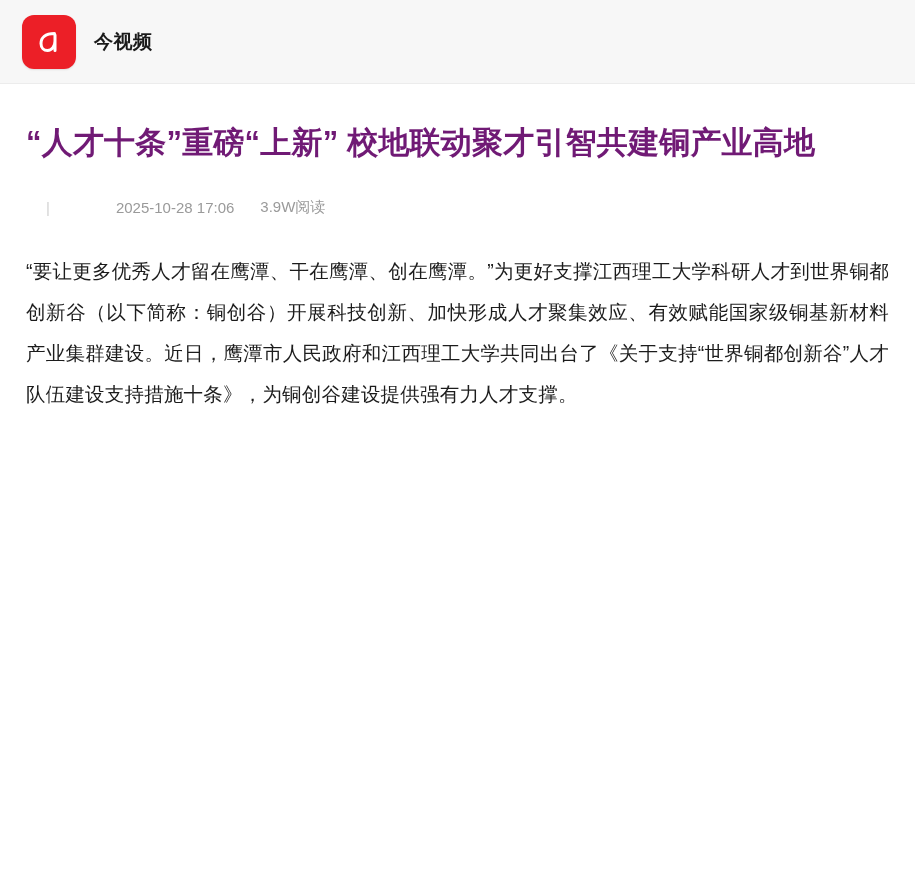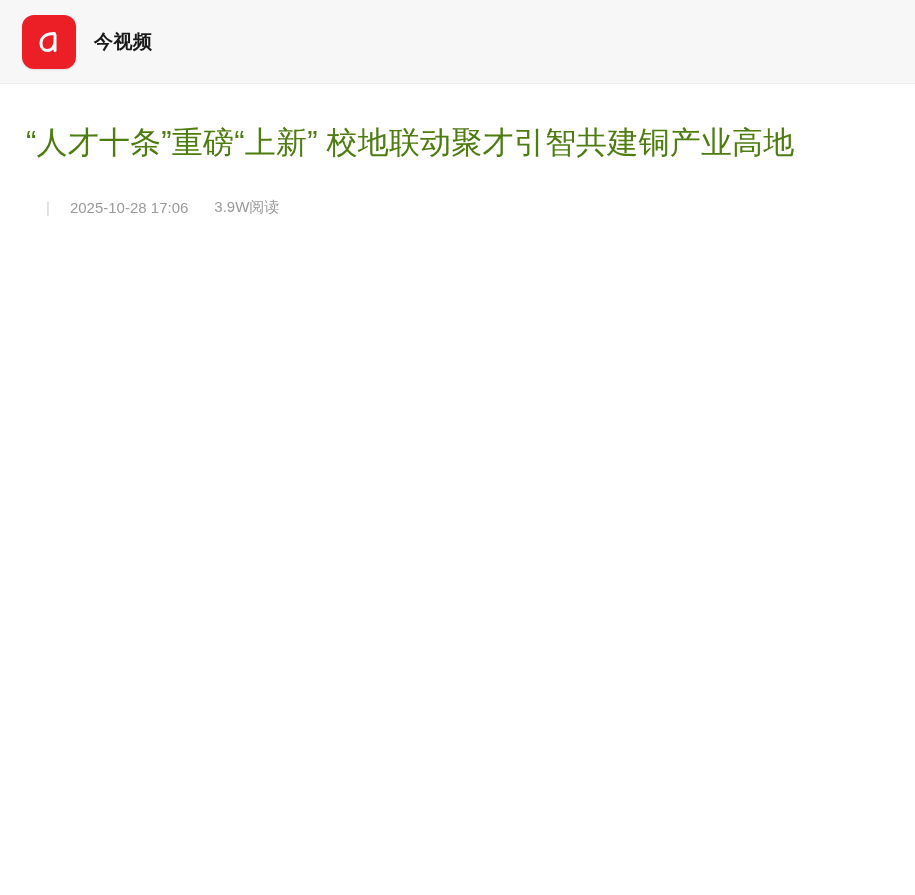--- a/index.html
+++ b/index.html
@@ -58,41 +58,41 @@
     margin-top: 3px;
   }
 
   
   .article {
     padding: 34px 26px 24px 26px;
   }
   .headline {
     font-size: 31px;
     line-height: 50px;
-    font-weight: normal;
-    color: #4d7c0f;
+    font-weight: bold;
+    color: #701a75;
     letter-spacing: 0.2px;
     margin: 0 0 30px 0;
   }
   .meta {
     display: flex;
     align-items: center;
     font-size: 15px;
     color: #9a9a9a;
     margin-bottom: 34px;
   }
   .meta .source {
     color: #5d5d5d;
     font-size: 15px;
   }
   .meta .divider {
     color: #d3d3d3;
     margin: 0 20px;
   }
-  .meta .date { margin-right: 26px; }
+  .meta .date { margin-right: 26px; margin-left: 46px; }
   .meta .reads { }
 
   .body-p {
     font-size: 19.5px;
     line-height: 41px;
     color: #1c1c1c;
     margin: 0 0 28px 0;
     text-align: justify;
     letter-spacing: 0.2px;
   }
@@ -117,15 +117,16 @@
   <div class="article">
 
     <h1 class="headline">“人才十条”重磅“上新” 校地联动聚才引智共建铜产业高地</h1>
 
     <div class="meta">
       <span class="divider">|</span>
       <span class="date">2025-10-28 17:06</span>
       <span class="reads">3.9W阅读</span>
     </div>
 
+    <p class="body-p">“要让更多优秀人才留在鹰潭、干在鹰潭、创在鹰潭。”为更好支撑江西理工大学科研人才到世界铜都创新谷（以下简称：铜创谷）开展科技创新、加快形成人才聚集效应、有效赋能国家级铜基新材料产业集群建设。近日，鹰潭市人民政府和江西理工大学共同出台了《关于支持“世界铜都创新谷”人才队伍建设支持措施十条》，为铜创谷建设提供强有力人才支撑。</p>
 
   </div>
 </div>
 
 </body></html>

